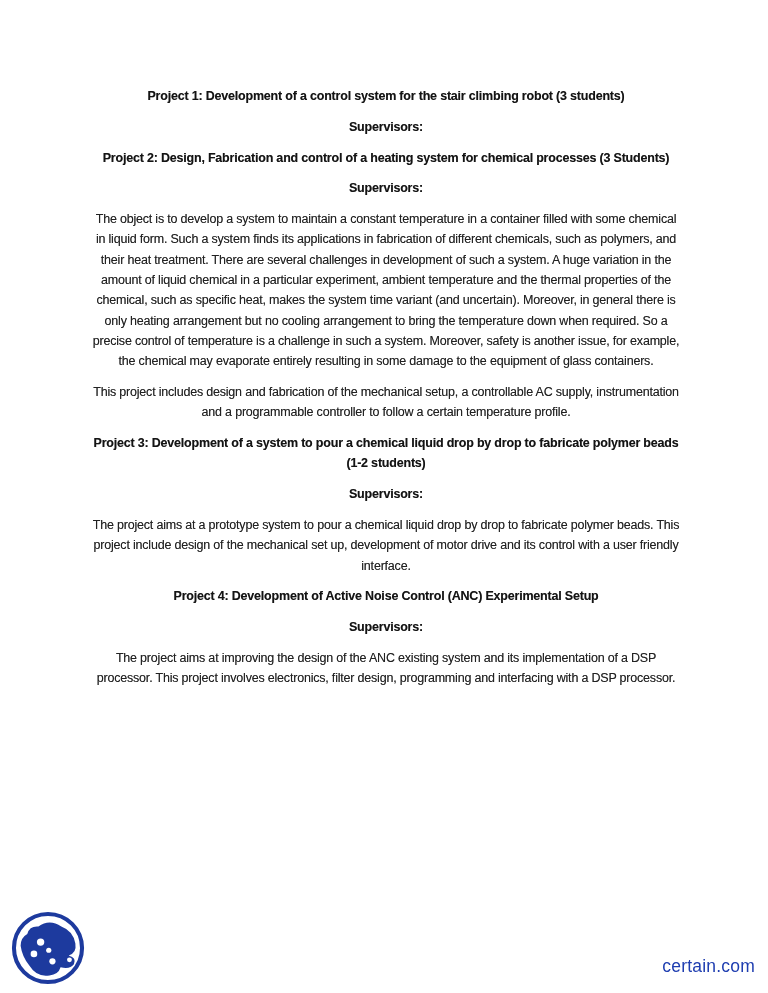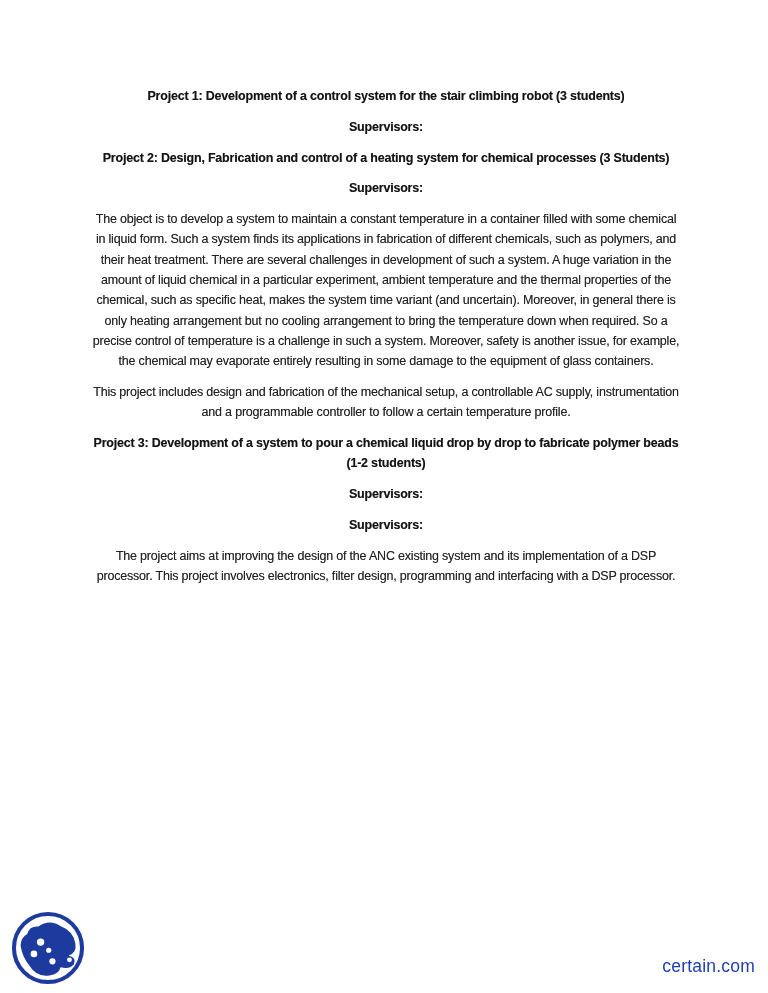--- a/index.html
+++ b/index.html
@@ -71,23 +71,27 @@
       <h3>Supervisors:</h3>
       <div>
           <p>The object is to develop a system to maintain a constant temperature in a container filled with some chemical in liquid form. Such a system finds its applications in fabrication of different chemicals, such as polymers, and their heat treatment. There are several challenges in development of such a system. A huge variation in the amount of liquid chemical in a particular experiment, ambient temperature and the thermal properties of the chemical, such as specific heat, makes the system time variant (and uncertain). Moreover, in general there is only heating arrangement but no cooling arrangement to bring the temperature down when required. So a precise control of temperature is a challenge in such a system. Moreover, safety is another issue, for example, the chemical may evaporate entirely resulting in some damage to the equipment of glass containers.</p>
           <p>This project includes design and fabrication of the mechanical setup, a controllable AC supply, instrumentation and a programmable controller to follow a certain temperature profile.</p>
         </div>
     </section>
 
     <section>
       <h2>Project 3: Development of a system to pour a chemical liquid drop by drop to fabricate polymer beads (1-2 students)</h2>
       <h3>Supervisors:</h3>
+      <div>
+          <p>The project aims at a prototype system to pour a chemical liquid drop by drop to fabricate polymer beads. This project include design of the mechanical set up, development of motor drive and its control with a user friendly interface.</p>
+        </div>
     </section>
 
     <section>
+      <h2>Project 4: Development of Active Noise Control (ANC) Experimental Setup</h2>
       <h3>Supervisors:</h3>
       <div>
           <p>The project aims at improving the design of the ANC existing system and its implementation of a DSP processor. This project involves electronics, filter design, programming and interfacing with a DSP processor.</p>
         </div>
     </section>
   </div>
 
   <svg class="footer-logo" viewBox="0 0 100 100" xmlns="http://www.w3.org/2000/svg">
     <circle cx="50" cy="50" r="46" fill="#ffffff" stroke="#1d3a9e" stroke-width="5.5"></circle>
     <path fill="#1d3a9e" d="M 13 47

